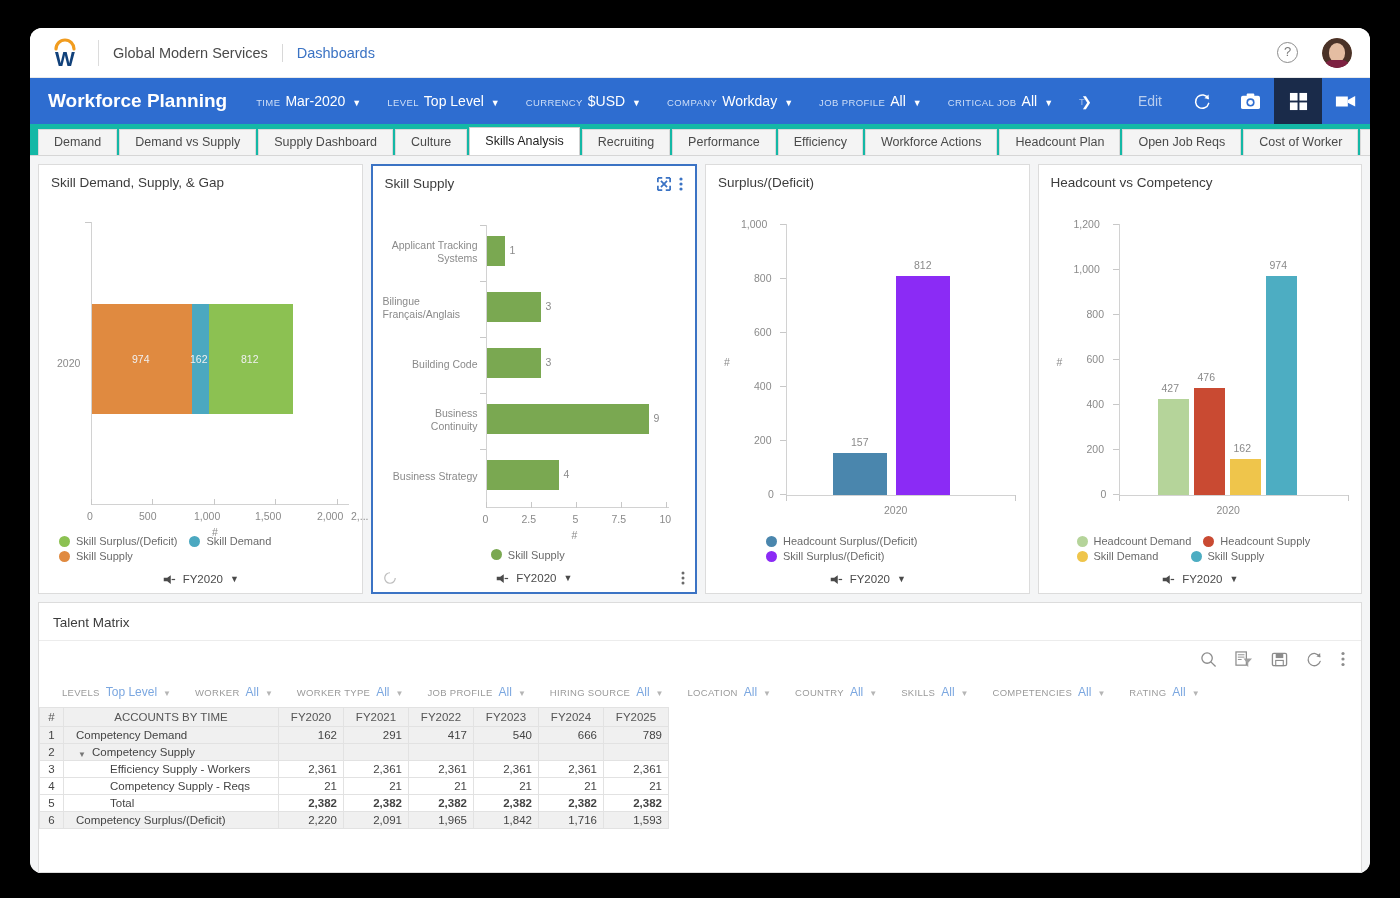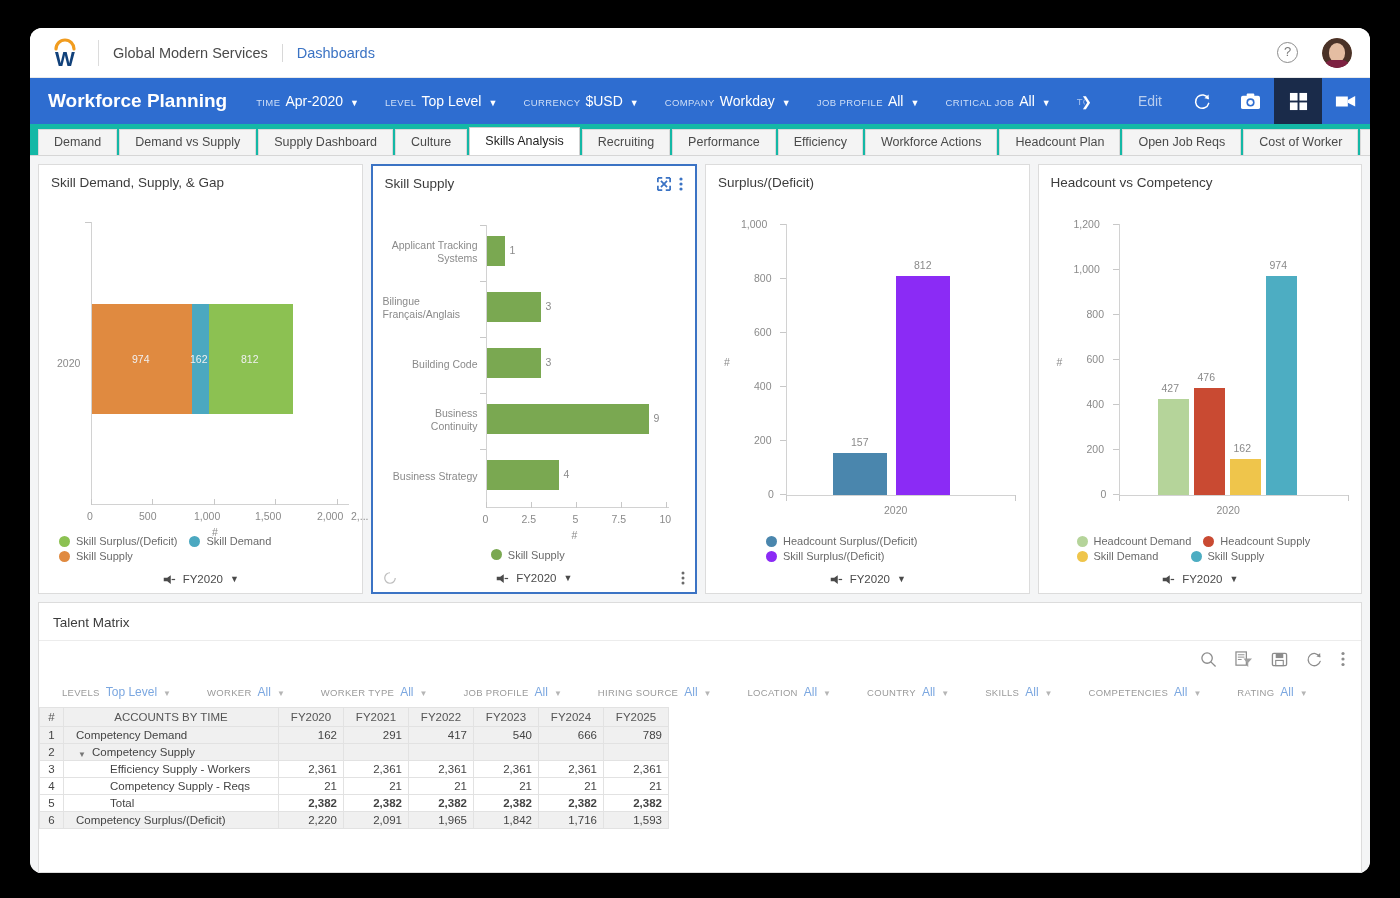--- a/index.html
+++ b/index.html
@@ -119,21 +119,21 @@
   .tick { position: absolute; background: #c8c8c8; }
   .bar { position: absolute; }
   .bar-val { position: absolute; font-size: 10.5px; color: #8a8a8a; }
   .bar-inval { position: absolute; font-size: 10.5px; color: #f0f0f0; }
   .axis-title { position: absolute; font-size: 10.5px; color: #8a8a8a; }
 
   
   .tm { background: #fff; border: 1px solid #dcdcdc; margin-top: 8px; height: 271px; }
   .tm-title { padding: 12px 14px 10px 14px; font-size: 13.5px; color: #3c3c3c; border-bottom: 1px solid #ececec;}
   .tm-tools { height: 36px; display: flex; align-items: center; justify-content: flex-end; gap: 18px; padding: 0 16px; }
-  .tm-filters { height: 30px; display: flex; align-items: center; padding: 0 14px; gap: 18px; }
+  .tm-filters { height: 30px; display: flex; align-items: center; padding: 0 14px; gap: 6px; }
   .tmf { display: flex; align-items: baseline; gap: 6px; padding: 0 9px; white-space: nowrap; cursor: pointer; }
   .tmf .k { font-size: 9.5px; letter-spacing: .3px; text-transform: uppercase; color: #9a9a9a; }
   .tmf .v { font-size: 12px; color: #7ba7e0; }
   .tmf .c { font-size: 8px; color: #b5b5b5; }
 
   table.grid { border-collapse: collapse; width: 100%; table-layout: fixed; }
   table.grid th, table.grid td {
     border: 1px solid #e2e2e2; font-size: 11.5px; color: #444;
     height: 17px; padding: 0 6px; overflow: hidden; white-space: nowrap;
   }
@@ -173,21 +173,21 @@
           <div class="shirt"></div>
       </div>
     </div>
   </div>
 
   <div class="appbar">
     <div class="app-title">Workforce Planning</div>
     <div class="filters">
       <div class="filter">
         <span class="lbl">TIME</span>
-        <span class="val">Apr-2020</span>
+        <span class="val">Mar-2020</span>
         <span class="caret">▼</span>
       </div>
       <div class="filter">
         <span class="lbl">LEVEL</span>
         <span class="val">Top Level</span>
         <span class="caret">▼</span>
       </div>
       <div class="filter">
         <span class="lbl">CURRENCY</span>
         <span class="val">$USD</span>

